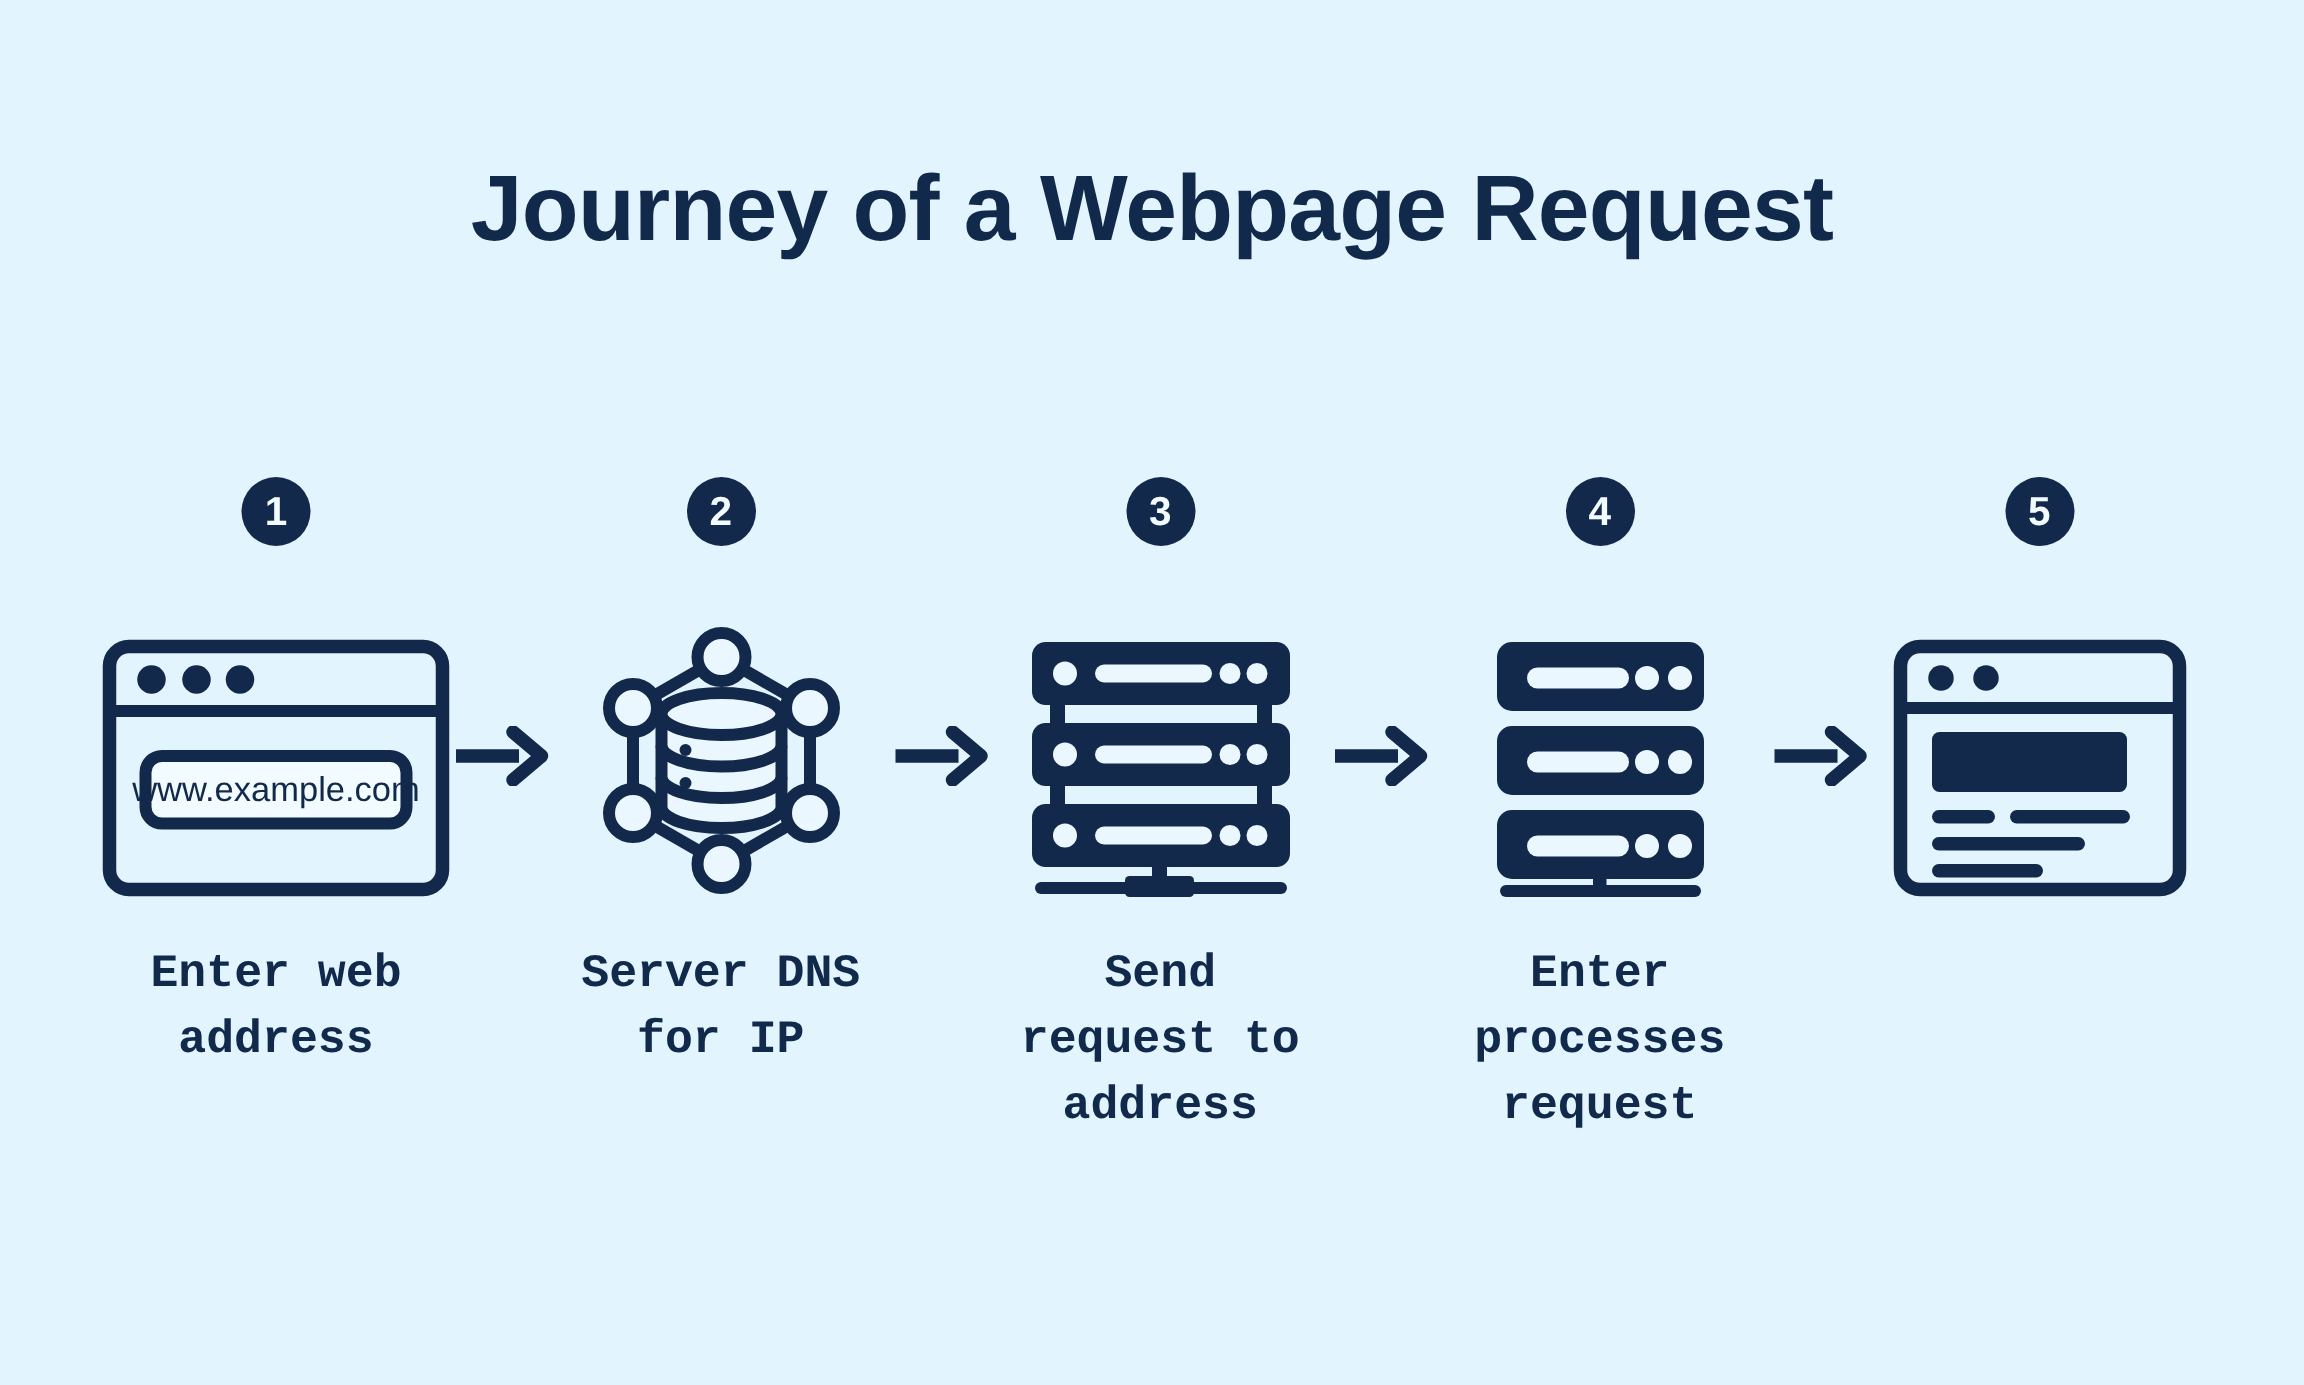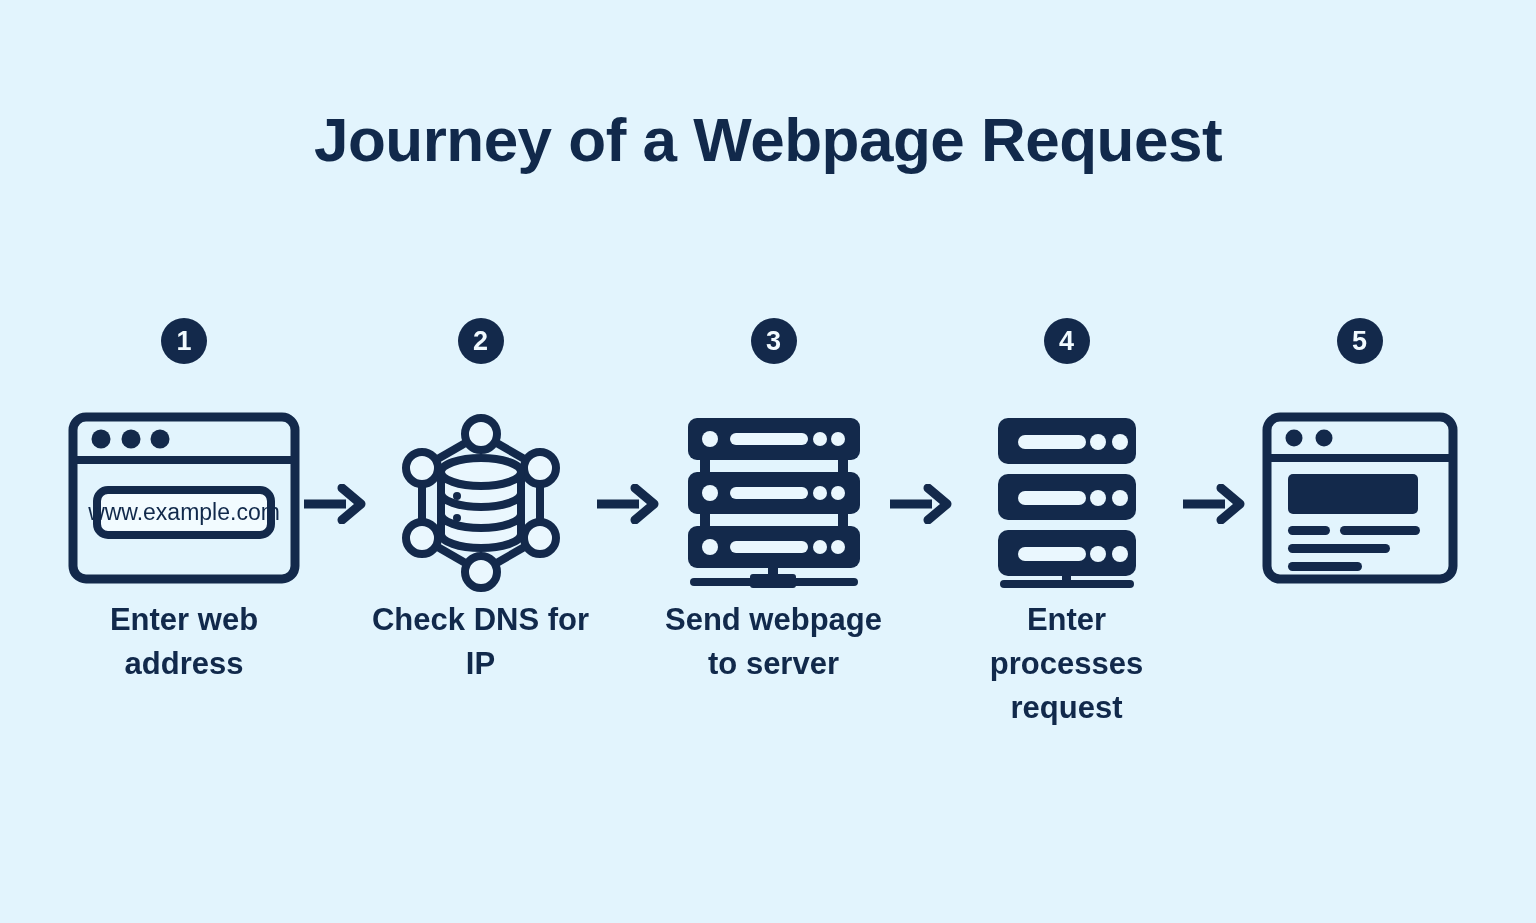--- a/index.html
+++ b/index.html
@@ -57,30 +57,32 @@
     font-weight: bold;
     display: flex;
     align-items: center;
     justify-content: center;
     line-height: 1;
   }
   .icon-wrap {
     height: 186px;
     margin-top: 48px;
     display: flex;
-    align-items: flex-start;
+    align-items: flex-end;
     justify-content: center;
   }
   .caption {
+    margin-top: 30px;
     text-align: center;
     font-size: 31px;
     font-weight: bold;
     color: #11294b;
     line-height: 1.42;
     max-width: 220px;
+    font-family: Liberation Mono, monospace;
   }
   .arrow {
     width: 72px;
     margin-top: 166px;
     display: flex;
     align-items: center;
     justify-content: center;
     flex: 0 0 auto;
   }
 </style>
@@ -139,21 +141,21 @@
           <g fill="#eaf7fe" stroke="#13294b" stroke-width="8">
             <path d="M46 60 L46 122 A40 14 0 0 0 126 122 L126 60 Z"></path>
             <ellipse cx="86" cy="60" rx="40" ry="14"></ellipse>
             <path d="M46 81 A40 14 0 0 0 126 81" fill="none"></path>
             <path d="M46 102 A40 14 0 0 0 126 102" fill="none"></path>
           </g>
           <circle cx="62" cy="84" r="4" fill="#13294b"></circle>
           <circle cx="62" cy="106" r="4" fill="#13294b"></circle>
         </svg>
       </div>
-      <div class="caption">Check DNS for IP</div>
+      <div class="caption">Server DNS for IP</div>
     </div>
 
     <div class="arrow">
       <svg width="64" height="40" viewBox="0 0 64 40">
         <line x1="2" y1="20" x2="44" y2="20" stroke="#13294b" stroke-width="9" stroke-linecap="butt"></line>
         <polyline points="40,4 59,20 40,36" fill="none" stroke="#13294b" stroke-width="9" stroke-linecap="round" stroke-linejoin="round"></polyline>
       </svg>
     </div>
 
     <div class="step">
@@ -182,21 +184,21 @@
             <rect x="44" y="75" width="78" height="12" rx="6" ry="6"></rect>
             <circle cx="134" cy="81" r="7"></circle>
             <circle cx="152" cy="81" r="7"></circle>
             <circle cx="24" cy="135" r="8"></circle>
             <rect x="44" y="129" width="78" height="12" rx="6" ry="6"></rect>
             <circle cx="134" cy="135" r="7"></circle>
             <circle cx="152" cy="135" r="7"></circle>
           </g>
         </svg>
       </div>
-      <div class="caption">Send webpage to server</div>
+      <div class="caption">Send request to address</div>
     </div>
 
     <div class="arrow">
       <svg width="64" height="40" viewBox="0 0 64 40">
         <line x1="2" y1="20" x2="44" y2="20" stroke="#13294b" stroke-width="9" stroke-linecap="butt"></line>
         <polyline points="40,4 59,20 40,36" fill="none" stroke="#13294b" stroke-width="9" stroke-linecap="round" stroke-linejoin="round"></polyline>
       </svg>
     </div>
 
     <div class="step">

